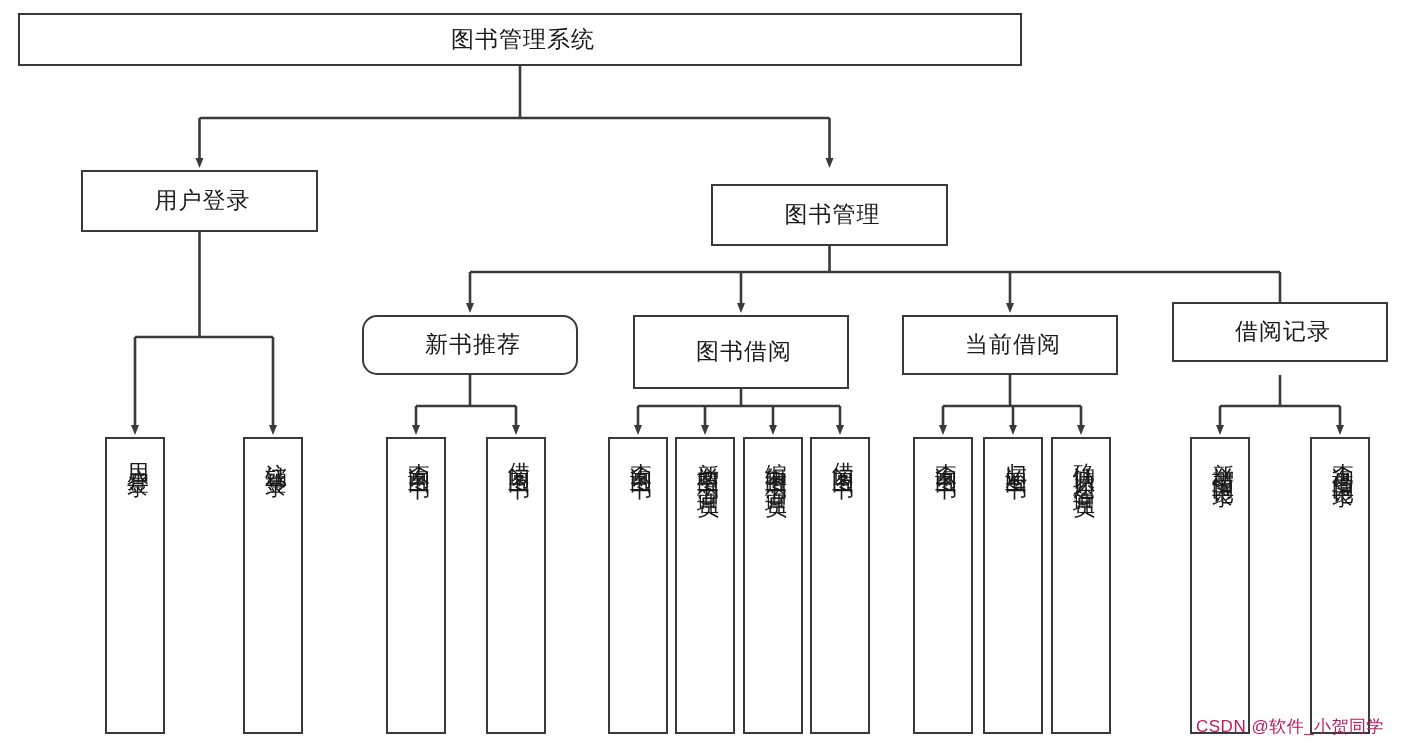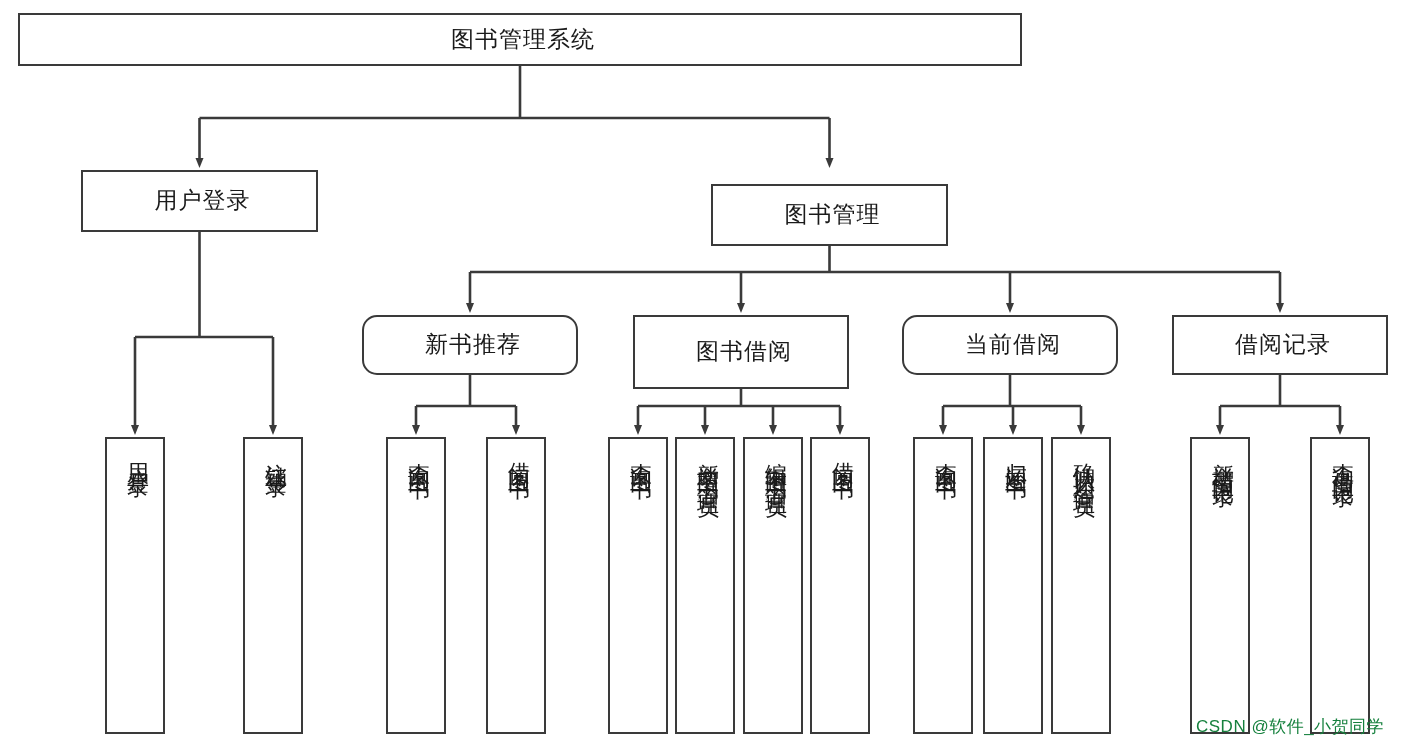--- a/index.html
+++ b/index.html
@@ -59,21 +59,21 @@
   .node.vert .label {
     writing-mode: vertical-rl;
     text-orientation: upright;
     font-size: 22px;
     letter-spacing: 5px;
     line-height: 1;
   }
   .watermark {
     position: absolute;
     font-size: 17px;
-    color: #15803d;
+    color: #be185d;
     letter-spacing: 0.5px;
     white-space: nowrap;
     user-select: none;
   }
 </style>
 </head>
 <body>
 
 <div id="diagram">
 
@@ -122,24 +122,24 @@
       </div>
       <div class="node horiz" style="left: 711px; top: 170px; width: 237px; height: 62px; margin-top: 14px;">
         <span class="label">图书管理</span>
       </div>
       <div class="node horiz" style="left: 362px; top: 315px; width: 216px; height: 60px; border-radius: 15px;">
         <span class="label">新书推荐</span>
       </div>
       <div class="node horiz" style="left: 633px; top: 315px; width: 216px; height: 74px;">
         <span class="label">图书借阅</span>
       </div>
-      <div class="node horiz" style="left: 902px; top: 315px; width: 216px; height: 60px; border-radius: 15px;">
+      <div class="node horiz" style="left: 902px; top: 315px; width: 216px; height: 60px;">
         <span class="label">当前借阅</span>
       </div>
-      <div class="node horiz" style="left: 1172px; top: 315px; width: 216px; height: 60px;">
+      <div class="node horiz" style="left: 1172px; top: 302px; width: 216px; height: 60px;">
         <span class="label">借阅记录</span>
       </div>
       <div class="node vert" style="left: 105px; top: 437px; width: 60px; height: 297px;">
         <span class="label">用户登录</span>
       </div>
       <div class="node vert" style="left: 243px; top: 437px; width: 60px; height: 297px;">
         <span class="label">注销登录</span>
       </div>
       <div class="node vert" style="left: 386px; top: 437px; width: 60px; height: 297px;">
         <span class="label">查询图书</span>

